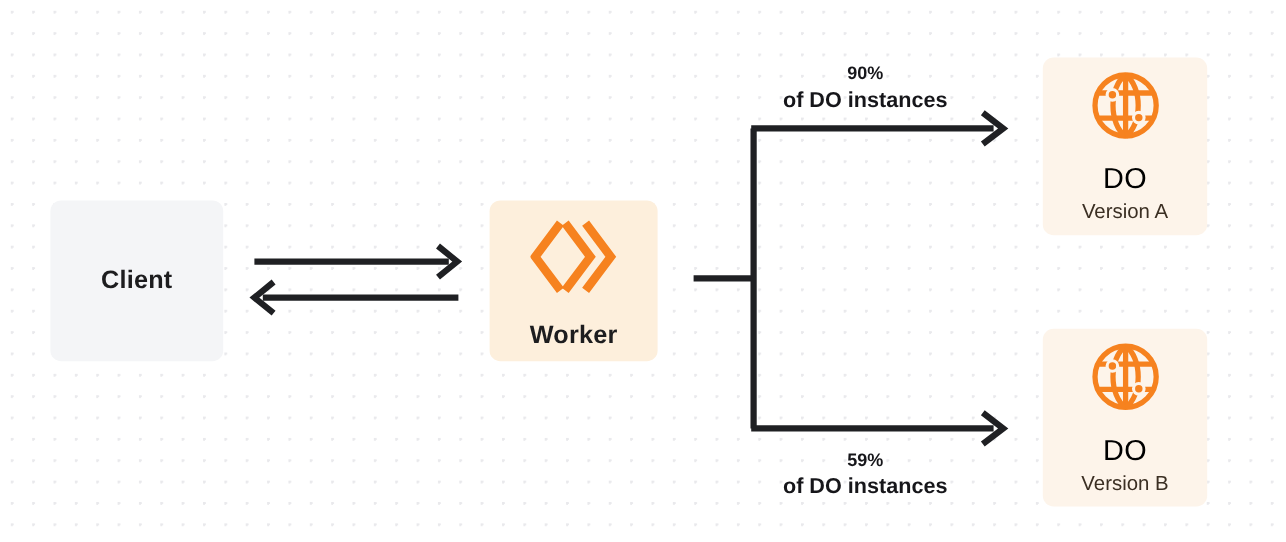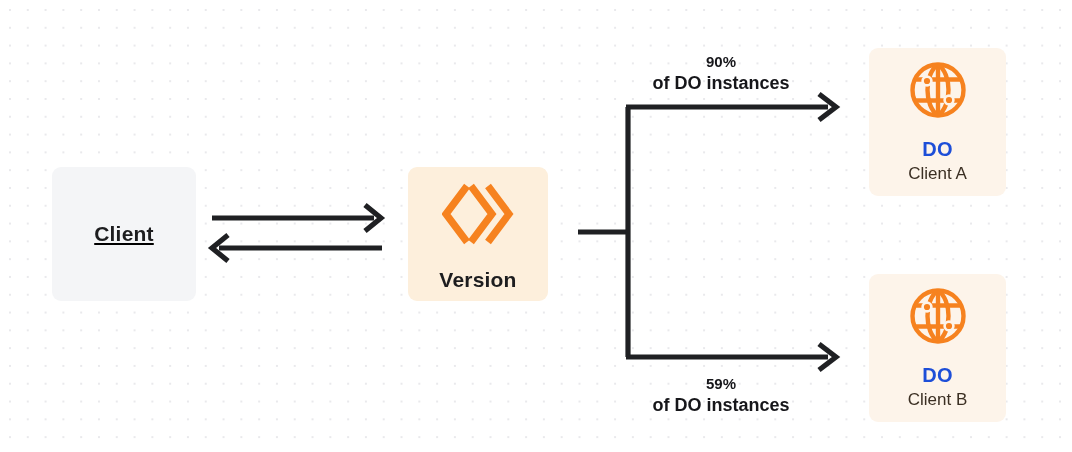--- a/index.html
+++ b/index.html
@@ -24,26 +24,25 @@
     position: absolute;
     border-radius: 9px;
     display: flex;
     flex-direction: column;
     align-items: center;
     justify-content: center;
     box-sizing: border-box;
   }
 
   .node-client {
-    left: 52px;
+    left: 42px;
     top: 167px;
     width: 144px;
     height: 134px;
     background: #f4f5f7;
-    text-decoration: underline;
   }
   .node-client .node-title {
     font-size: 21px;
     font-weight: bold;
     color: #1d1d1f;
     letter-spacing: 0.2px;
   }
 
   .node-worker {
     left: 408px;
@@ -63,23 +62,23 @@
 
   .node-do {
     left: 869px;
     width: 137px;
     height: 148px;
     background: #fdf4ea;
   }
   .node-do.do-a { top: 48px; }
   .node-do.do-b { top: 274px; }
   .node-do .node-title {
-    font-size: 20px;
-    font-weight: bold;
-    color: #1d4ed8;
+    font-size: 24px;
+    font-weight: normal;
+    color: #000000;
     margin-top: 18px;
     letter-spacing: 0.3px;
   }
   .node-do .node-sub {
     font-size: 17px;
     font-weight: normal;
     color: #3b2f23;
     margin-top: 3px;
   }
 
@@ -179,50 +178,50 @@
     <span class="icon-wrap">
       <svg width="72" height="64" viewBox="0 0 72 64" xmlns="http://www.w3.org/2000/svg">
 
         <path d="M 25 4 L 4 32 L 25 60" stroke="#F6821F" stroke-width="7.2" fill="none" stroke-linejoin="miter" stroke-linecap="butt"></path>
 
         <path d="M 29 4 L 50 32 L 29 60" stroke="#F6821F" stroke-width="7.2" fill="none" stroke-linejoin="miter" stroke-linecap="butt"></path>
 
         <path d="M 46 4 L 67 32 L 46 60" stroke="#F6821F" stroke-width="7.2" fill="none" stroke-linejoin="miter" stroke-linecap="butt"></path>
       </svg>
     </span>
-    <span class="node-title">Version</span>
+    <span class="node-title">Worker</span>
   </div>
 
   <div class="node node-do do-a">
     <span class="icon-wrap">
       <svg width="60" height="60" viewBox="0 0 60 60" xmlns="http://www.w3.org/2000/svg">
         <circle cx="30" cy="30" r="25.5" stroke="#F6821F" stroke-width="4.4" fill="none"></circle>
         <line x1="30" y1="4.5" x2="30" y2="55.5" stroke="#F6821F" stroke-width="4.4"></line>
         <line x1="6.6" y1="19.5" x2="53.4" y2="19.5" stroke="#F6821F" stroke-width="4.4"></line>
         <line x1="6.6" y1="40.5" x2="53.4" y2="40.5" stroke="#F6821F" stroke-width="4.4"></line>
         <path d="M 30 4.5 C 16 14 16 46 30 55.5" stroke="#F6821F" stroke-width="4.4" fill="none"></path>
         <path d="M 30 4.5 C 44 14 44 46 30 55.5" stroke="#F6821F" stroke-width="4.4" fill="none"></path>
         <circle cx="19" cy="21" r="4.4" fill="#F6821F" stroke="#FDF4EA" stroke-width="2.6"></circle>
         <circle cx="41" cy="40" r="4.4" fill="#F6821F" stroke="#FDF4EA" stroke-width="2.6"></circle>
       </svg>
     </span>
     <span class="node-title">DO</span>
-    <span class="node-sub">Client A</span>
+    <span class="node-sub">Version A</span>
   </div>
 
   <div class="node node-do do-b">
     <span class="icon-wrap">
       <svg width="60" height="60" viewBox="0 0 60 60" xmlns="http://www.w3.org/2000/svg">
         <circle cx="30" cy="30" r="25.5" stroke="#F6821F" stroke-width="4.4" fill="none"></circle>
         <line x1="30" y1="4.5" x2="30" y2="55.5" stroke="#F6821F" stroke-width="4.4"></line>
         <line x1="6.6" y1="19.5" x2="53.4" y2="19.5" stroke="#F6821F" stroke-width="4.4"></line>
         <line x1="6.6" y1="40.5" x2="53.4" y2="40.5" stroke="#F6821F" stroke-width="4.4"></line>
         <path d="M 30 4.5 C 16 14 16 46 30 55.5" stroke="#F6821F" stroke-width="4.4" fill="none"></path>
         <path d="M 30 4.5 C 44 14 44 46 30 55.5" stroke="#F6821F" stroke-width="4.4" fill="none"></path>
         <circle cx="19" cy="21" r="4.4" fill="#F6821F" stroke="#FDF4EA" stroke-width="2.6"></circle>
         <circle cx="41" cy="40" r="4.4" fill="#F6821F" stroke="#FDF4EA" stroke-width="2.6"></circle>
       </svg>
     </span>
     <span class="node-title">DO</span>
-    <span class="node-sub">Client B</span>
+    <span class="node-sub">Version B</span>
   </div>
 
 </div>
 
 </body></html>

